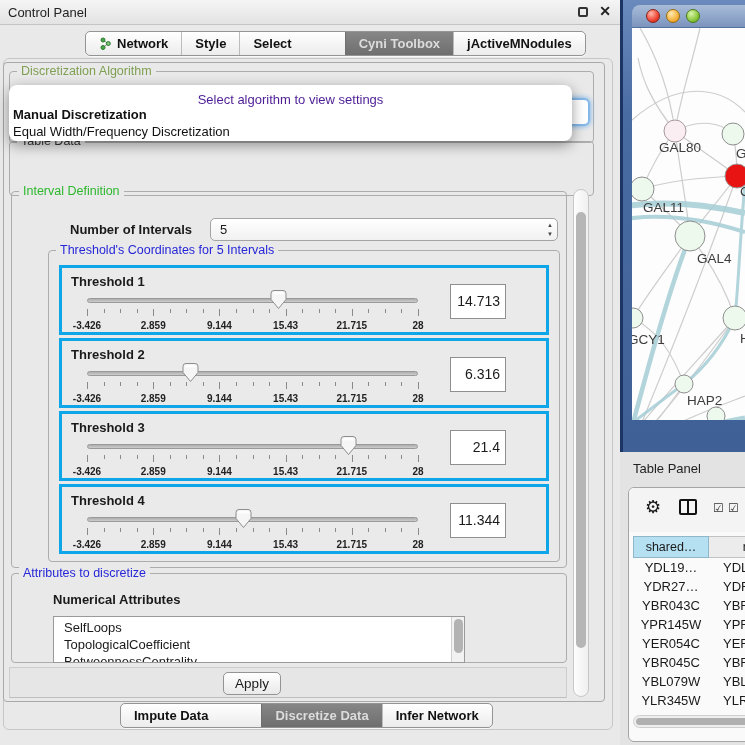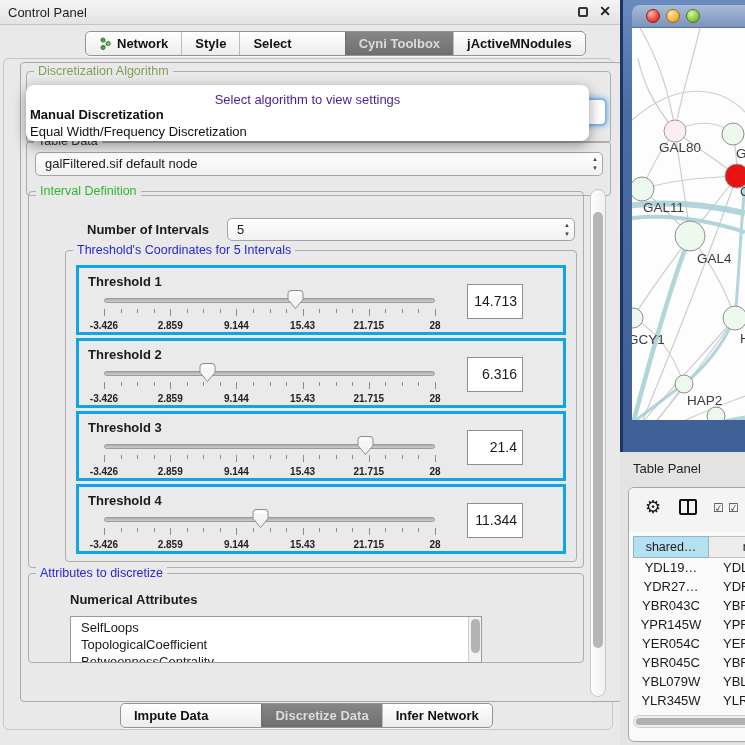--- a/index.html
+++ b/index.html
@@ -20,21 +20,21 @@
     border:1px solid #949494; border-radius:5px; overflow:hidden;
     background:linear-gradient(#ffffff,#ececec); box-shadow:0 1px 0 rgba(255,255,255,.7); }
   .seg { padding:4px 13px; font-size:13px; font-weight:bold; color:#111;
     border-left:1px solid #bcbcbc; display:flex; align-items:center; gap:5px; white-space:nowrap;justify-content:space-between; }
   .seg:first-child { border-left:none; }
   .seg.sel { background:linear-gradient(#868686,#6f6f6f); color:#dcdcdc; border-left-color:#6f6f6f;margin-left:40px; }
   .tabrow.bottom { left:120px; top:703px; }
 
   .outerline { position:absolute; left:3px; top:58px; width:610px; height:672px;
     border:1px solid #c6c6c6; border-radius:6px; }
-  .content { position:absolute; left:20px; top:62px; width:602px; height:640px;
+  .content { position:absolute; left:3px; top:62px; width:602px; height:640px;
     border:1px solid #a9a9a9; border-radius:4px; background:#e9e9e9; }
 
   .group { position:absolute; border:1px solid #adadad; border-radius:4px; }
   .legend { position:absolute; top:-8px; left:7px; background:#e9e9e9; padding:0 4px;
     font-size:12.5px; white-space:nowrap; }
   .lg-green { color:#2db82d; }
   .lg-blue  { color:#2626d8; }
   .lg-olive { color:#7f9f52; }
   .lg-dark  { color:#333; }
 
@@ -170,27 +170,20 @@
     </div>
 
     <div class="popup" style="left:5px; top:22px; width:563px; height:56px;">
       <div class="prompt">Select algorithm to view settings</div>
       <div class="opt b">Manual Discretization</div>
       <div class="opt">Equal Width/Frequency Discretization</div>
     </div>
 
     <div class="group" style="left:5px; top:78px; width:585px; height:55px;">
       <span class="legend lg-dark">Table Data</span>
-      <div class="combo" style="left:8px; top:10px; width:568px;">
-        <span>galFiltered.sif default node</span>
-        <span class="stepper">
-            <span>▲</span>
-            <span>▼</span>
-          </span>
-      </div>
     </div>
 
     <div class="group" style="left:7px; top:128px; width:556px; height:377px;">
       <span class="legend lg-green">Interval Definition</span>
       <span style="position:absolute; left:58px; top:30px; font-size:13px; font-weight:bold;">Number of Intervals</span>
       <div class="combo" style="left:198px; top:26px; width:348px; height:23px;">
         <span>5</span>
         <span class="stepper">
             <span>▲</span>
             <span>▼</span>
@@ -364,20 +357,23 @@
             <div class="attr-item">SelfLoops</div>
             <div class="attr-item">TopologicalCoefficient</div>
             <div class="attr-item">BetweennessCentrality</div>
           </div>
         <div class="list-vscroll">
             <div class="thumb"></div>
           </div>
       </div>
     </div>
 
+    <div class="applybar" style="left:5px; top:604px; width:558px; height:31px;">
+      <div class="applybtn">Apply</div>
+    </div>
 
     <div class="panel-vscroll">
         <div class="thumb"></div>
       </div>
   </div>
 
   <div class="tabrow bottom" id="bottomTabs">
       <div class="seg">
         <span>Impute Data</span>
       </div>

